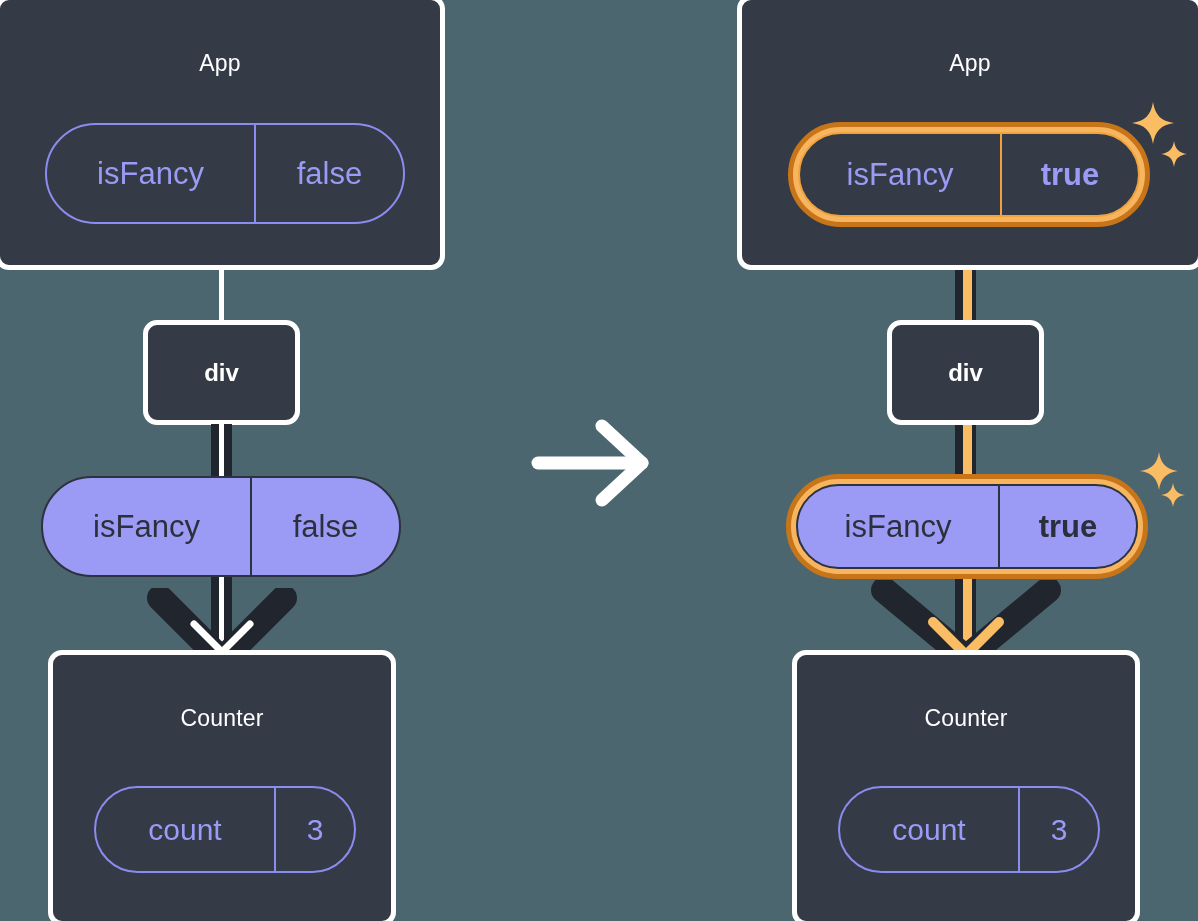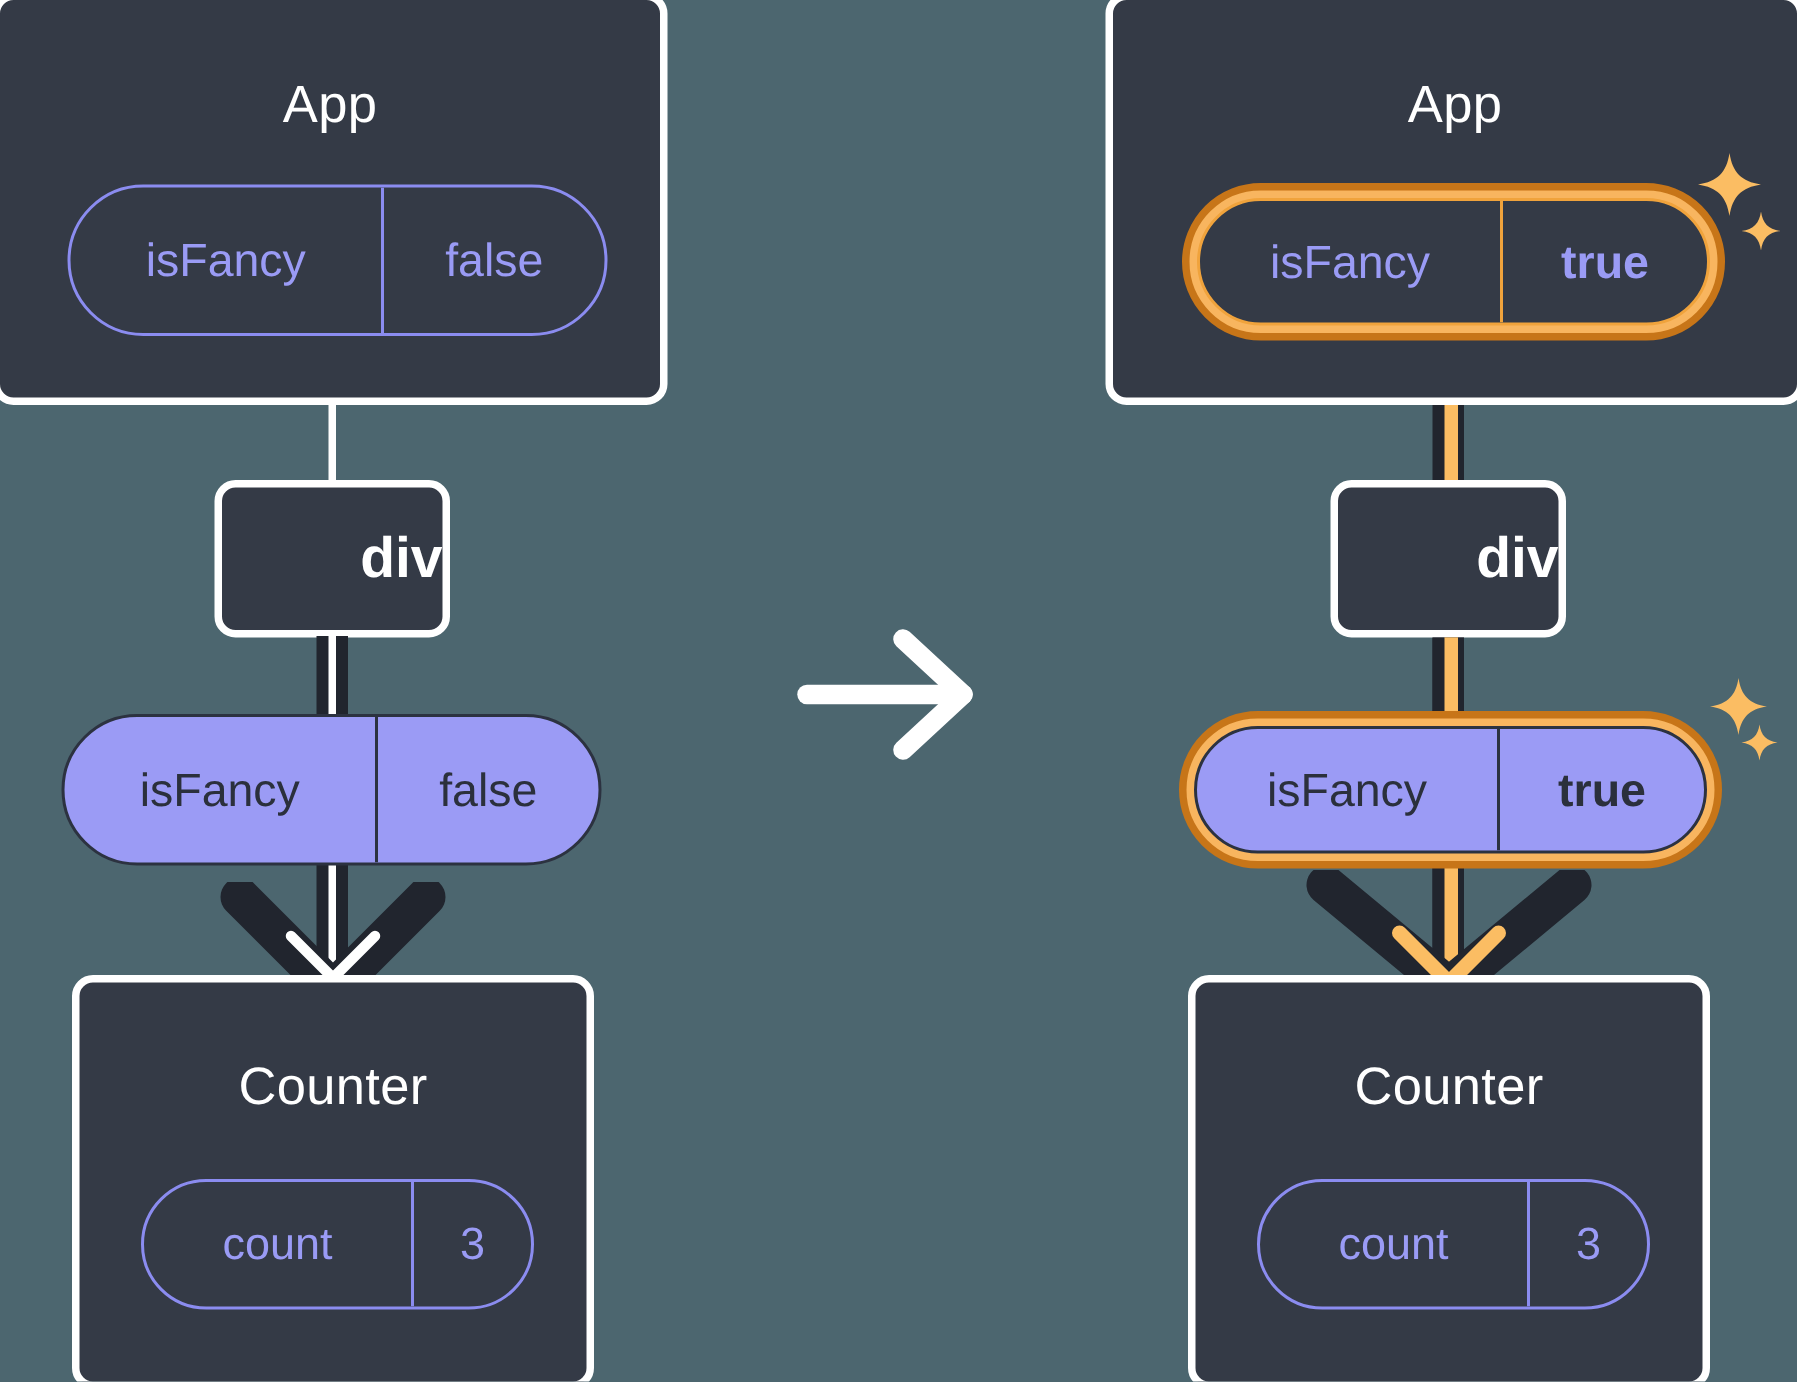--- a/index.html
+++ b/index.html
@@ -25,33 +25,33 @@
     border: 5px solid #ffffff;
     border-radius: 14px;
     box-sizing: border-box;
   }
   .panel-title {
     position: absolute;
     left: 0;
     right: 0;
     text-align: center;
     color: #ffffff;
-    font-size: 35px;
+    font-size: 23px;
     letter-spacing: .2px;
     white-space: nowrap;
   }
   .div-label {
     position: absolute;
     left: 0;
     right: 0;
     top: 50%;
     transform: translateY(-50%);
-    text-align: right;
+    text-align: center;
     color: #ffffff;
-    font-size: 38px;
+    font-size: 24px;
     font-weight: bold;
   }
   
   .pill {
     position: absolute;
     box-sizing: border-box;
     display: flex;
     align-items: stretch;
     border-radius: 999px;
     overflow: hidden;

